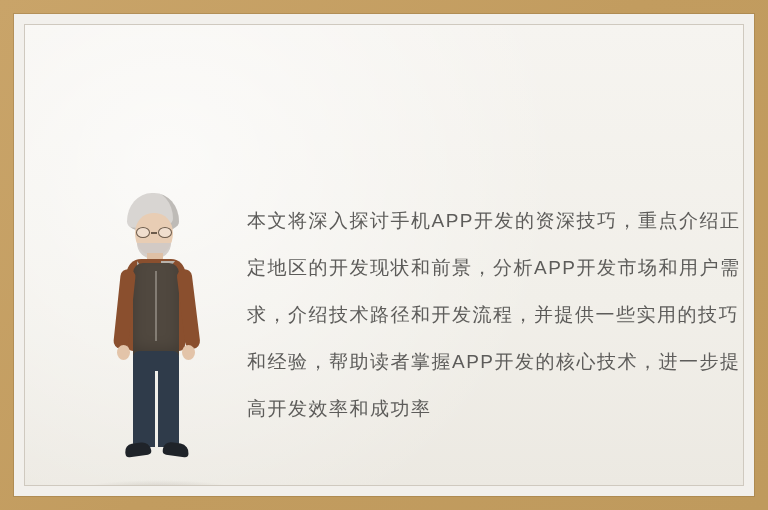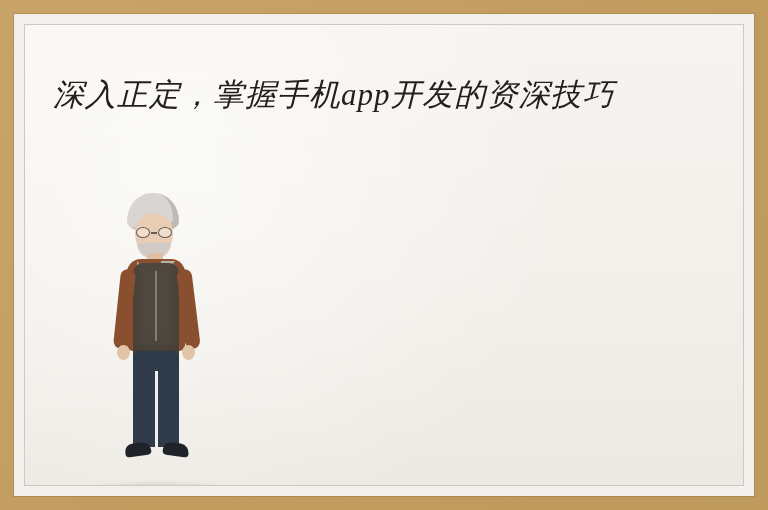--- a/index.html
+++ b/index.html
@@ -223,21 +223,20 @@
   }
 </style>
 </head>
 <body>
 
 <div class="poster">
   <div class="frame-outer">
     <div class="frame-inner">
       <div class="paper">
 
-        <div class="title">深入正定，掌握手机app开发的资深技巧</div>
 
         <div class="illus">
           <div class="sh-hair"></div>
           <div class="sh-face"></div>
           <div class="sh-beard"></div>
           <div class="sh-glasses">
             <i class="l"></i>
             <i class="r"></i>
             <b></b>
           </div>
@@ -249,17 +248,18 @@
           <div class="sh-arm-l"></div>
           <div class="sh-arm-r"></div>
           <div class="sh-hand-l"></div>
           <div class="sh-hand-r"></div>
           <div class="sh-pants"></div>
           <div class="sh-shoe-l"></div>
           <div class="sh-shoe-r"></div>
         </div>
         <div class="shadow"></div>
 
+        <div class="body-text">本文将深入探讨手机APP开发的资深技巧，重点介绍正定地区的开发现状和前景，分析APP开发市场和用户需求，介绍技术路径和开发流程，并提供一些实用的技巧和经验，帮助读者掌握APP开发的核心技术，进一步提高开发效率和成功率</div>
 
       </div>
     </div>
   </div>
 </div>
 
 </body></html>

